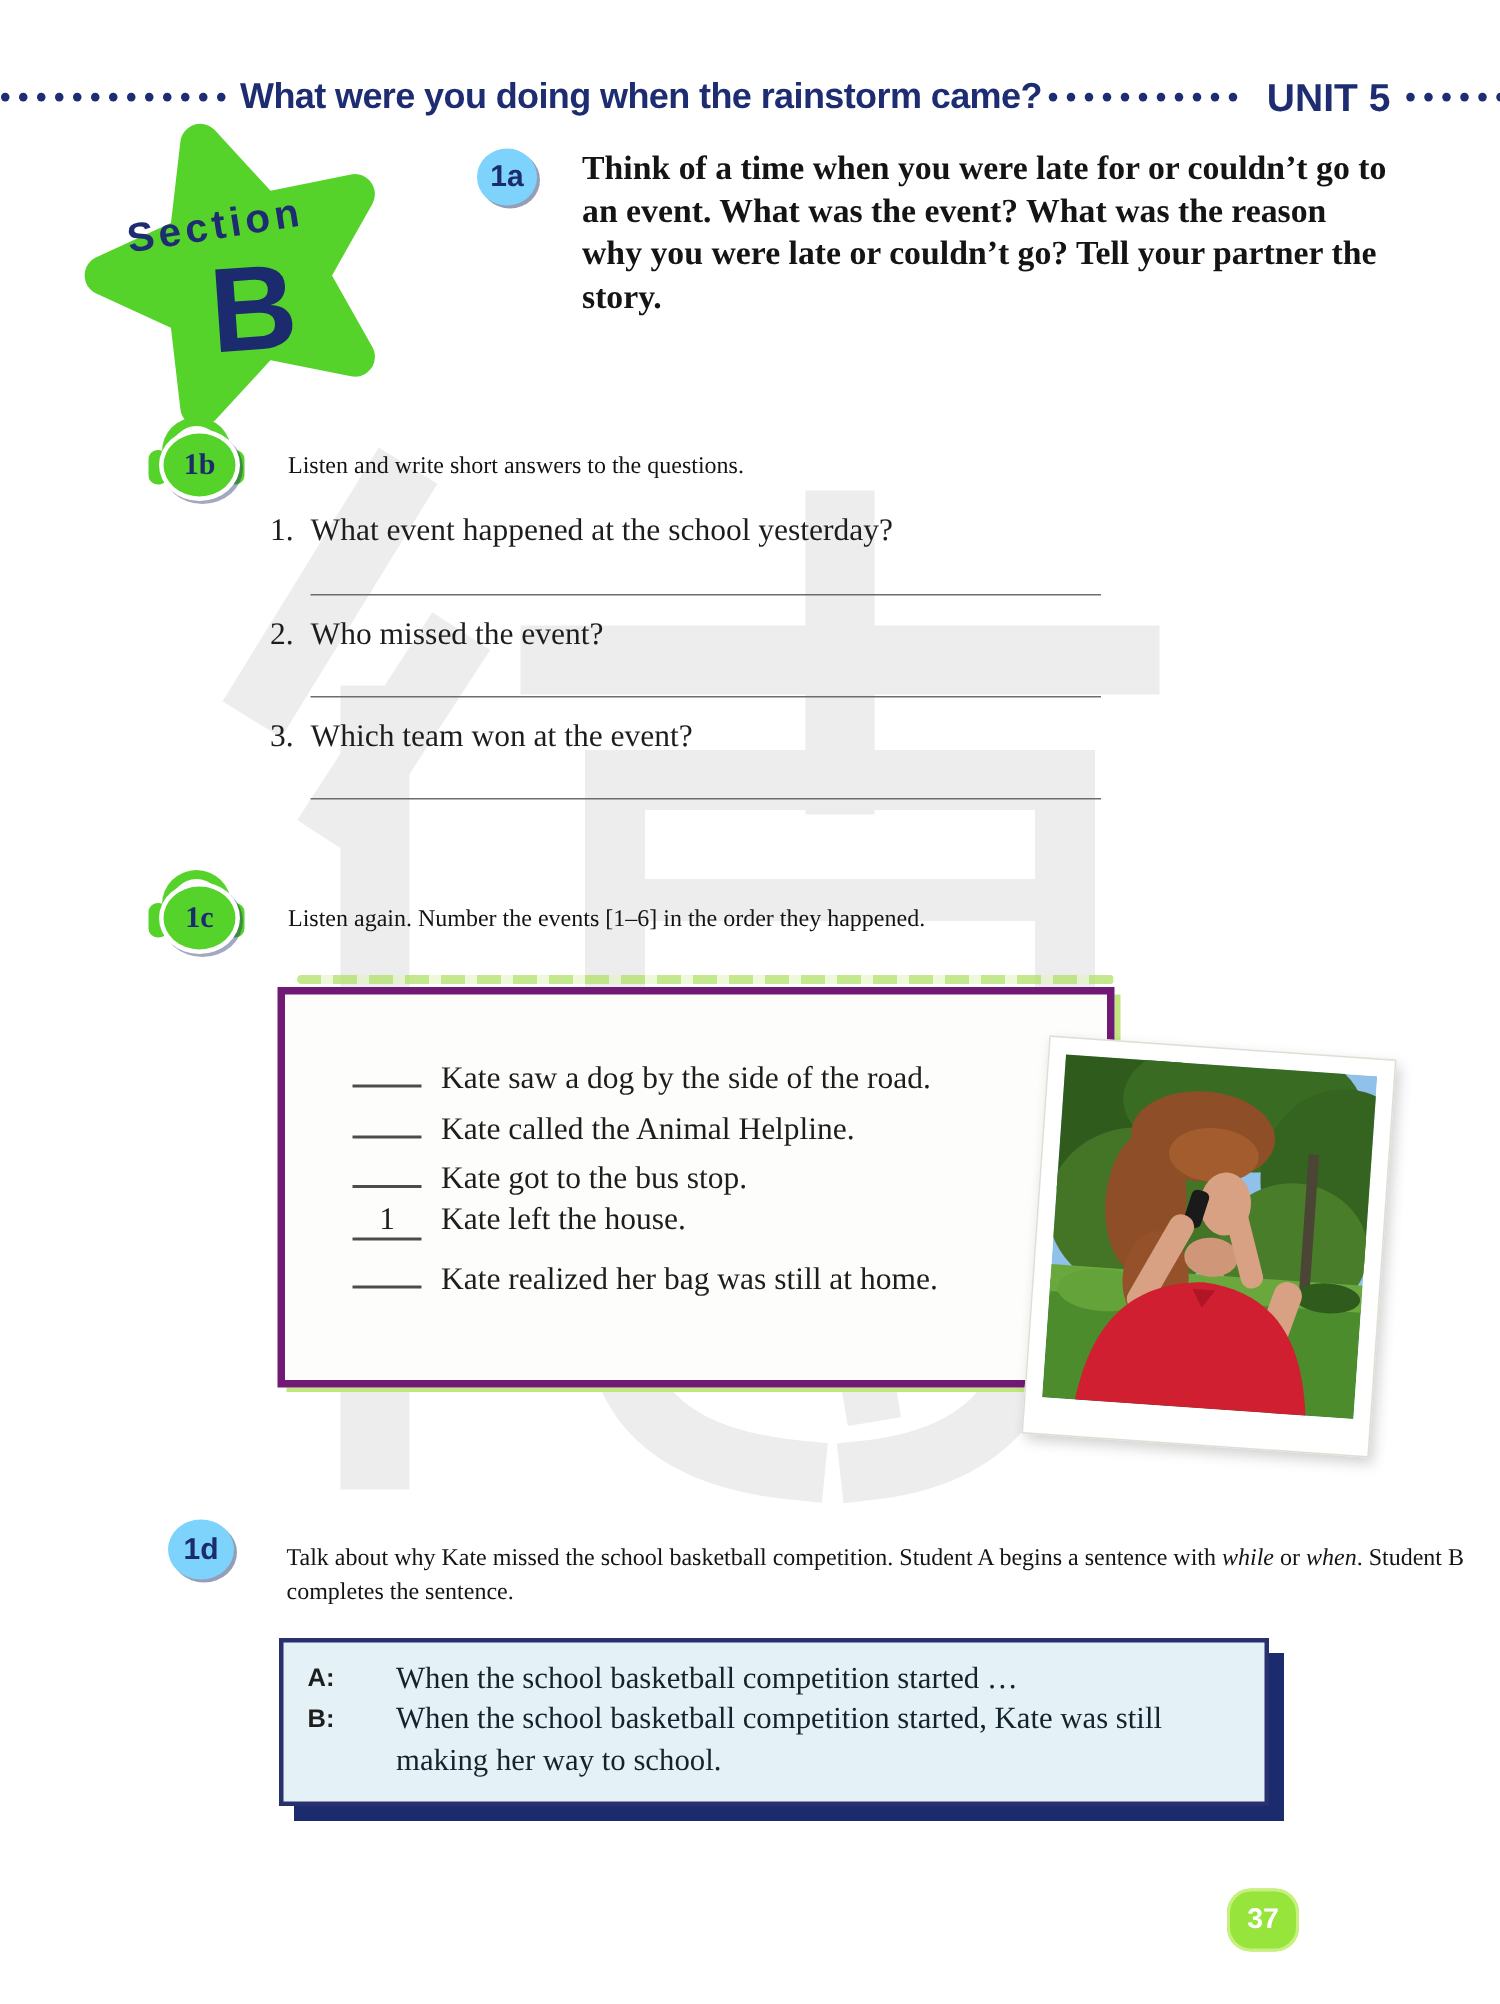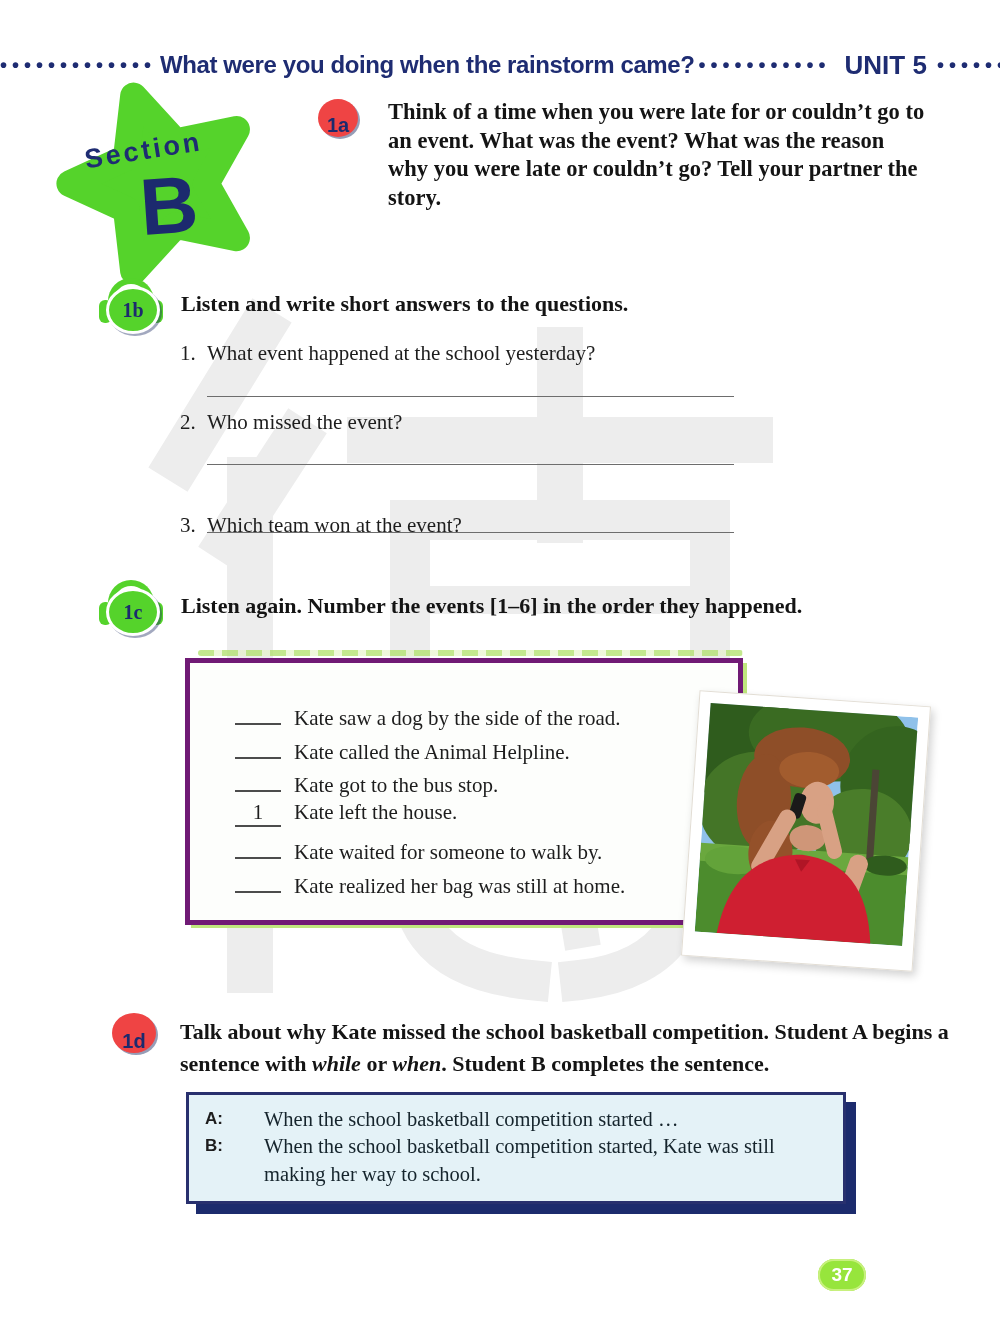--- a/index.html
+++ b/index.html
@@ -20,41 +20,41 @@
          color:#1e2c72;flex:0 0 auto;}
 
   
   .star-wrap{position:absolute;left:52px;top:76px;width:220px;height:205px;z-index:2;}
   .star-word{position:absolute;left:32px;top:56px;width:160px;font-family:"Liberation Sans",sans-serif;
              font-size:27px;font-weight:800;letter-spacing:3px;color:#1e2c72;transform:rotate(-9deg);}
   .star-letter{position:absolute;left:88px;top:84px;font-family:"Liberation Sans",sans-serif;
                font-size:80px;font-weight:800;color:#1c2a6e;transform:rotate(-4deg);}
 
   
-  .badge{position:absolute;background:#ef4444;border-radius:50%;display:flex;align-items:flex-end;
+  .badge{position:absolute;background:#7dd3fc;border-radius:50%;display:flex;align-items:center;
          justify-content:center;font-family:"Liberation Sans",sans-serif;font-weight:800;
          color:#1c2a6e;box-shadow:2px 2px 0 rgba(22,37,95,.45);z-index:3;}
   .b1a{left:318px;top:99px;width:40px;height:38px;font-size:20px;}
   .b1d{left:112px;top:1013px;width:44px;height:40px;font-size:20px;}
 
   .hpbadge{position:absolute;width:62px;height:52px;z-index:3;}
   .hp-arc{position:absolute;left:8px;top:-5px;width:46px;height:28px;border:6px solid #55d32b;
           border-bottom:none;border-radius:26px 26px 0 0;box-sizing:border-box;}
   .hp-ear{position:absolute;top:17px;width:13px;height:23px;background:#55d32b;border-radius:6px;}
   .hp-left{left:-1px;} .hp-right{right:-1px;}
   .hp-circle{position:absolute;left:6px;top:3px;width:48px;height:42px;background:#55d32b;
              border:3px solid #ffffff;border-radius:50%;display:flex;align-items:center;justify-content:center;
              font-family:Liberation Serif, serif;font-weight:800;font-size:20px;color:#1c2a6e;
              box-shadow:2px 2px 0 rgba(22,37,95,.4);}
   .b1b{left:100px;top:283px;} .b1c{left:100px;top:585px;}
 
   
   .text1a{position:absolute;left:388px;top:98px;width:540px;margin:0;font-weight:700;
           font-size:22.5px;line-height:1.27;color:#141414;z-index:2;}
-  .actlabel{position:absolute;margin:0;font-weight:700;font-size:22px;color:#141414;z-index:2;}
+  .actlabel{position:absolute;margin:11px;font-weight:400;font-size:16px;color:#141414;z-index:2;}
   .h1b{left:181px;top:291px;width:700px;}
   .h1c{left:181px;top:593px;width:760px;}
   .h1d{left:180px;top:1016px;width:820px;line-height:1.45;}
   .it{font-style:italic;}
 
   .question{position:absolute;font-size:21px;color:#1d1d1d;z-index:2;}
   .qnum{display:inline-block;width:27px;}
   .answer-line{position:absolute;left:207px;width:527px;border-bottom:1.6px solid #6d6d6d;z-index:2;}
 
   
@@ -77,21 +77,21 @@
   
   .dialog{position:absolute;left:186px;top:1092px;width:660px;box-sizing:border-box;background:#e4f2f7;
           border:3px solid #28306e;padding:11px 16px 13px 16px;z-index:2;
           box-shadow:10px 10px 0 #1c2b6d;}
   .dline{display:flex;align-items:flex-start;font-size:20.5px;line-height:1.33;color:#15242c;}
   .speaker{flex:0 0 30px;font-family:"Liberation Sans",sans-serif;font-size:17px;font-weight:600;
            padding-top:2px;color:#1d1d1d;}
   .dtext{flex:1 1 auto;margin-left:29px;}
 
   
-  .pagenum{position:absolute;left:818px;top:1259px;width:48px;height:32px;background:#97e53c;
+  .pagenum{position:absolute;left:818px;top:1259px;width:48px;height:42px;background:#97e53c;
            border-radius:16px;display:flex;align-items:center;justify-content:center;z-index:2;
            font-family:"Liberation Sans",sans-serif;font-size:19px;font-weight:800;color:#ffffff;
            box-shadow:0 0 0 2px #c8f07e inset;}
 </style>
 </head>
 <body>
 
 <div class="page">
 
   <svg class="watermark" width="760" height="820" viewBox="0 0 760 820">
@@ -144,21 +144,21 @@
   <div class="question" style="left:180px;top:341px;">
     <span class="qnum">1.</span><span>What event happened at the school yesterday?</span>
   </div>
   <div class="answer-line" style="top:396px;"></div>
 
   <div class="question" style="left:180px;top:410px;">
     <span class="qnum">2.</span><span>Who missed the event?</span>
   </div>
   <div class="answer-line" style="top:464px;"></div>
 
-  <div class="question" style="left:180px;top:478px;margin-top:35px;">
+  <div class="question" style="left:180px;top:478px;">
     <span class="qnum">3.</span><span>Which team won at the event?</span>
   </div>
   <div class="answer-line" style="top:532px;"></div>
 
   <div class="hpbadge b1c">
     <span class="hp-arc"></span>
     <span class="hp-ear hp-left"></span>
     <span class="hp-ear hp-right"></span>
     <span class="hp-circle">
         <span>1c</span>
@@ -177,24 +177,20 @@
         <span class="blank"></span>
         <span>Kate called the Animal Helpline.</span>
       </div>
       <div class="eventrow">
         <span class="blank"></span>
         <span>Kate got to the bus stop.</span>
       </div>
       <div class="eventrow">
         <span class="blank">1</span>
         <span>Kate left the house.</span>
-      </div>
-      <div class="eventrow">
-        <span class="blank"></span>
-        <span>Kate waited for someone to walk by.</span>
       </div>
       <div class="eventrow">
         <span class="blank"></span>
         <span>Kate realized her bag was still at home.</span>
       </div>
     </div>
   </div>
 
   <div class="photo">
     <svg viewBox="0 0 208 229">

